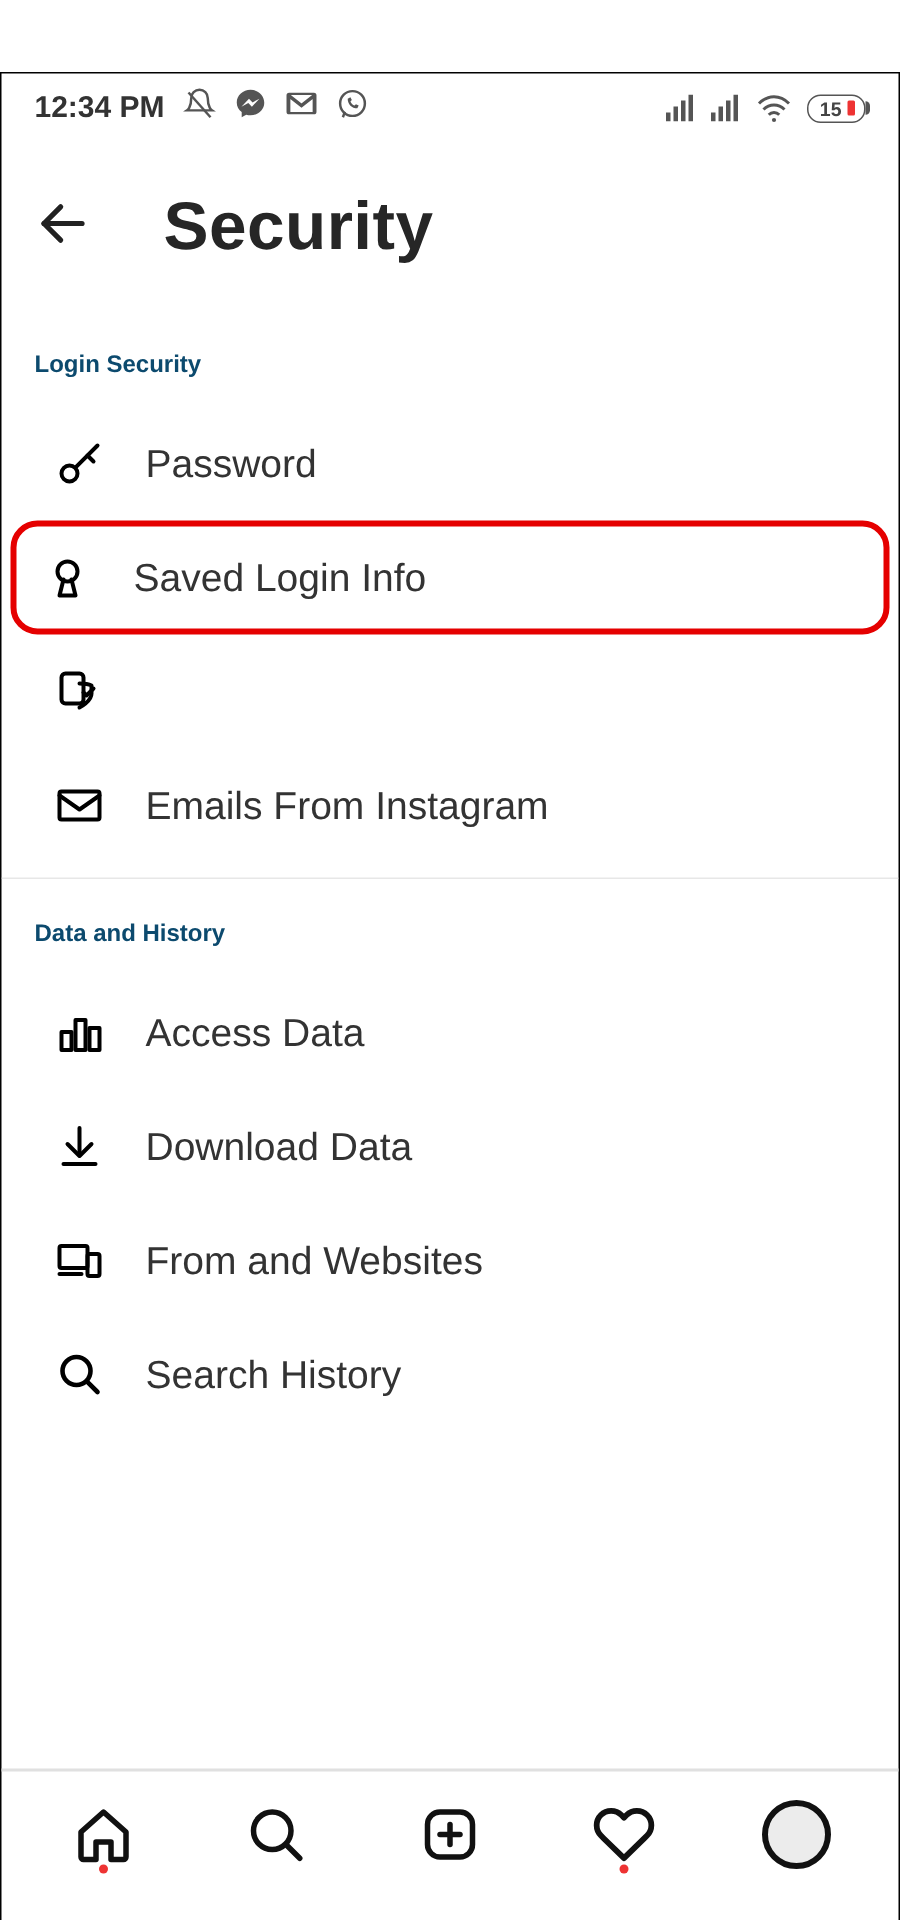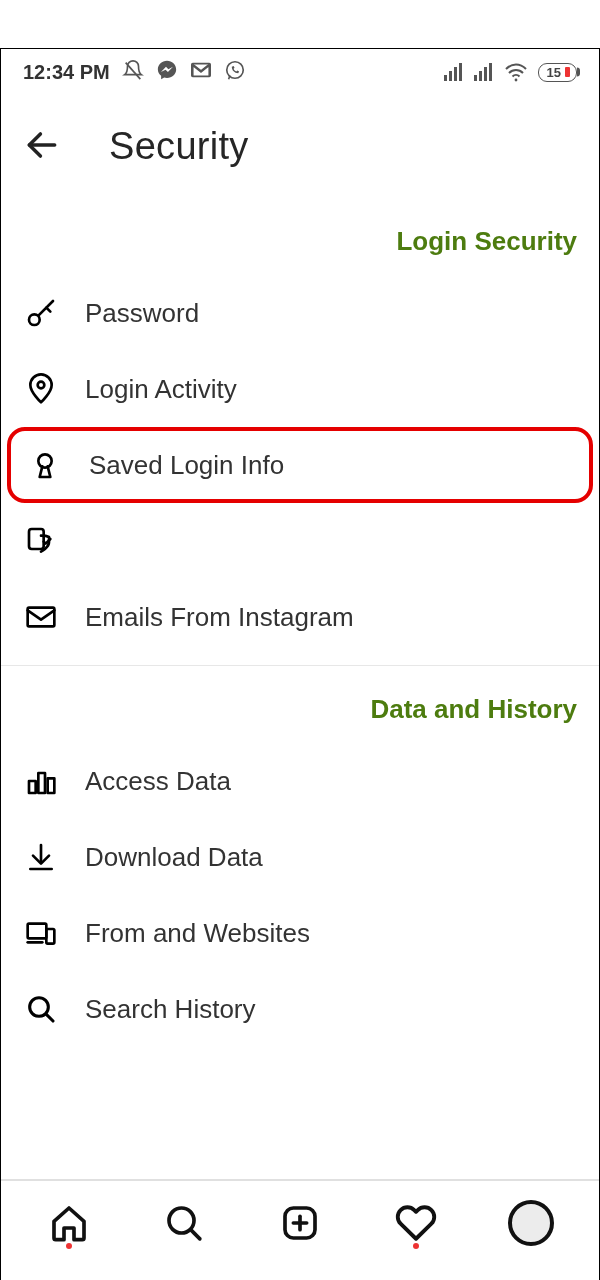--- a/index.html
+++ b/index.html
@@ -9,25 +9,25 @@
   .status-bar { height: 46px; display: flex; align-items: center; justify-content: space-between; padding: 0 22px; font-size: 20px; font-weight: 600; color: #333; }
   .status-left { display: flex; align-items: center; gap: 12px; }
   .status-right { display: flex; align-items: center; gap: 10px; }
   .status-right svg { display: block; }
   .battery-box { border: 1.8px solid #555; border-radius: 9px; font-size: 13px; font-weight: 700; padding: 1px 6px 1px 8px; display: inline-flex; align-items: center; position: relative; text-align: center; }
   .battery-box::after { content: ""; position: absolute; right: -4px; top: 50%; width: 3.5px; height: 9px; border-top-right-radius: 3px; border-bottom-right-radius: 3px; background:#555; transform: translateY(-50%); }
   .battery-red { color:#444; }
   .battery-dot { width:5px; height:10px; background:#e33; border-radius:1px; margin-left:4px; }
   
   .header { display: flex; align-items: center; padding: 30px 22px 30px 22px; gap: 48px; }
-  .page-title { font-size: 38px; font-weight: 400; letter-spacing: .3px; }
+  .page-title { font-size: 45px; font-weight: 700; letter-spacing: .3px; }
   
   .content { flex: 1; overflow: hidden; }
-  .section-title { font-size: 26px; font-weight: 700; padding: 28px 22px 18px 22px; color:#4d7c0f;text-align:right; }
-  .row { display: flex; align-items: center; gap: 26px; padding: 20px 22px; font-size: 26px; color:#333; }
+  .section-title { font-size: 16px; font-weight: 700; padding: 28px 22px 18px 22px; color:#0c4a6e; }
+  .row { display: flex; align-items: center; gap: 26px; padding: 20px 34px; font-size: 26px; color:#333; }
   .row .ic { width: 36px; height: 36px; display: flex; align-items: center; justify-content: center; color:#000; flex:0 0 36px;}
   .row .ic svg { width: 32px; height: 32px; stroke: #000; }
   .highlight { border: 4px solid #e50000; border-radius: 18px; margin: 0 6px; padding: 16px 16px; }
   .divider { height: 1px; background: #e7e7e7; margin-top: 10px; }
   
   .app-nav { height: 86px; border-top: 2px solid #e0e0e0; display: flex; align-items: center; justify-content: space-around; padding: 0 10px; }
   .app-nav .nav-btn { width:60px; height:60px; display:flex; align-items:center; justify-content:center; position:relative;}
   .dot-red { position:absolute; width:6px; height:6px; background:#e33; border-radius:50%; bottom:4px; left:50%; transform:translateX(-50%); }
   .nav-circle { width:46px; height:46px; border:4px solid #111; border-radius:50%; background:#ececec;}
   
@@ -120,29 +120,20 @@
       <span class="ic">
         <svg viewBox="0 0 24 24" fill="none" stroke-width="2" stroke-linecap="round" stroke-linejoin="round">
             <circle cx="7" cy="17" r="4"></circle>
             <path d="M10.2 13.8L21 3"></path>
             <path d="M16 8l3 3"></path>
           </svg>
       </span>
       <span>Password</span>
     </div>
 
-    <div class="row">
-      <span class="ic">
-        <svg viewBox="0 0 24 24" fill="none" stroke-width="2" stroke-linecap="round" stroke-linejoin="round">
-            <path d="M12 22s8-7.5 8-13a8 8 0 10-16 0c0 5.5 8 13 8 13z"></path>
-            <circle cx="12" cy="9" r="2.5"></circle>
-          </svg>
-      </span>
-      <span>Login Activity</span>
-    </div>
 
     <div class="row highlight">
       <span class="ic">
         <svg viewBox="0 0 24 24" fill="none" stroke-width="2" stroke-linecap="round" stroke-linejoin="round">
             <circle cx="12" cy="9" r="5"></circle>
             <path d="M10 13l-2 8h8l-2-8"></path>
           </svg>
       </span>
       <span>Saved Login Info</span>
     </div>

